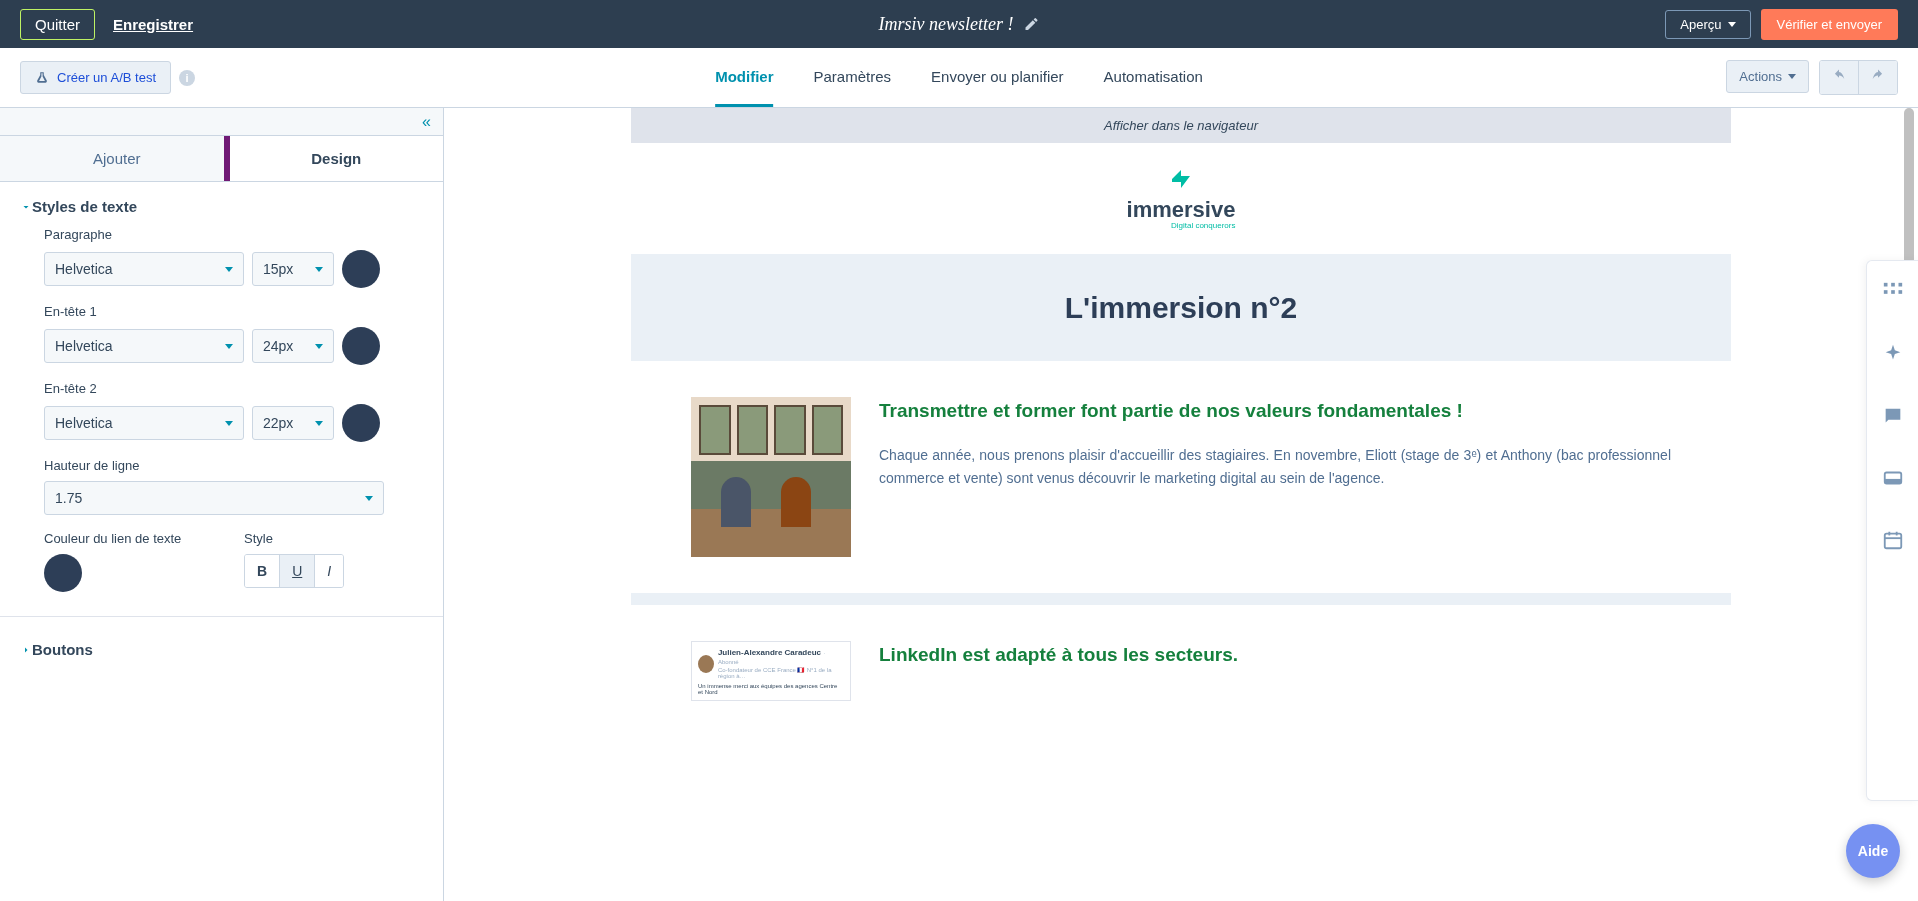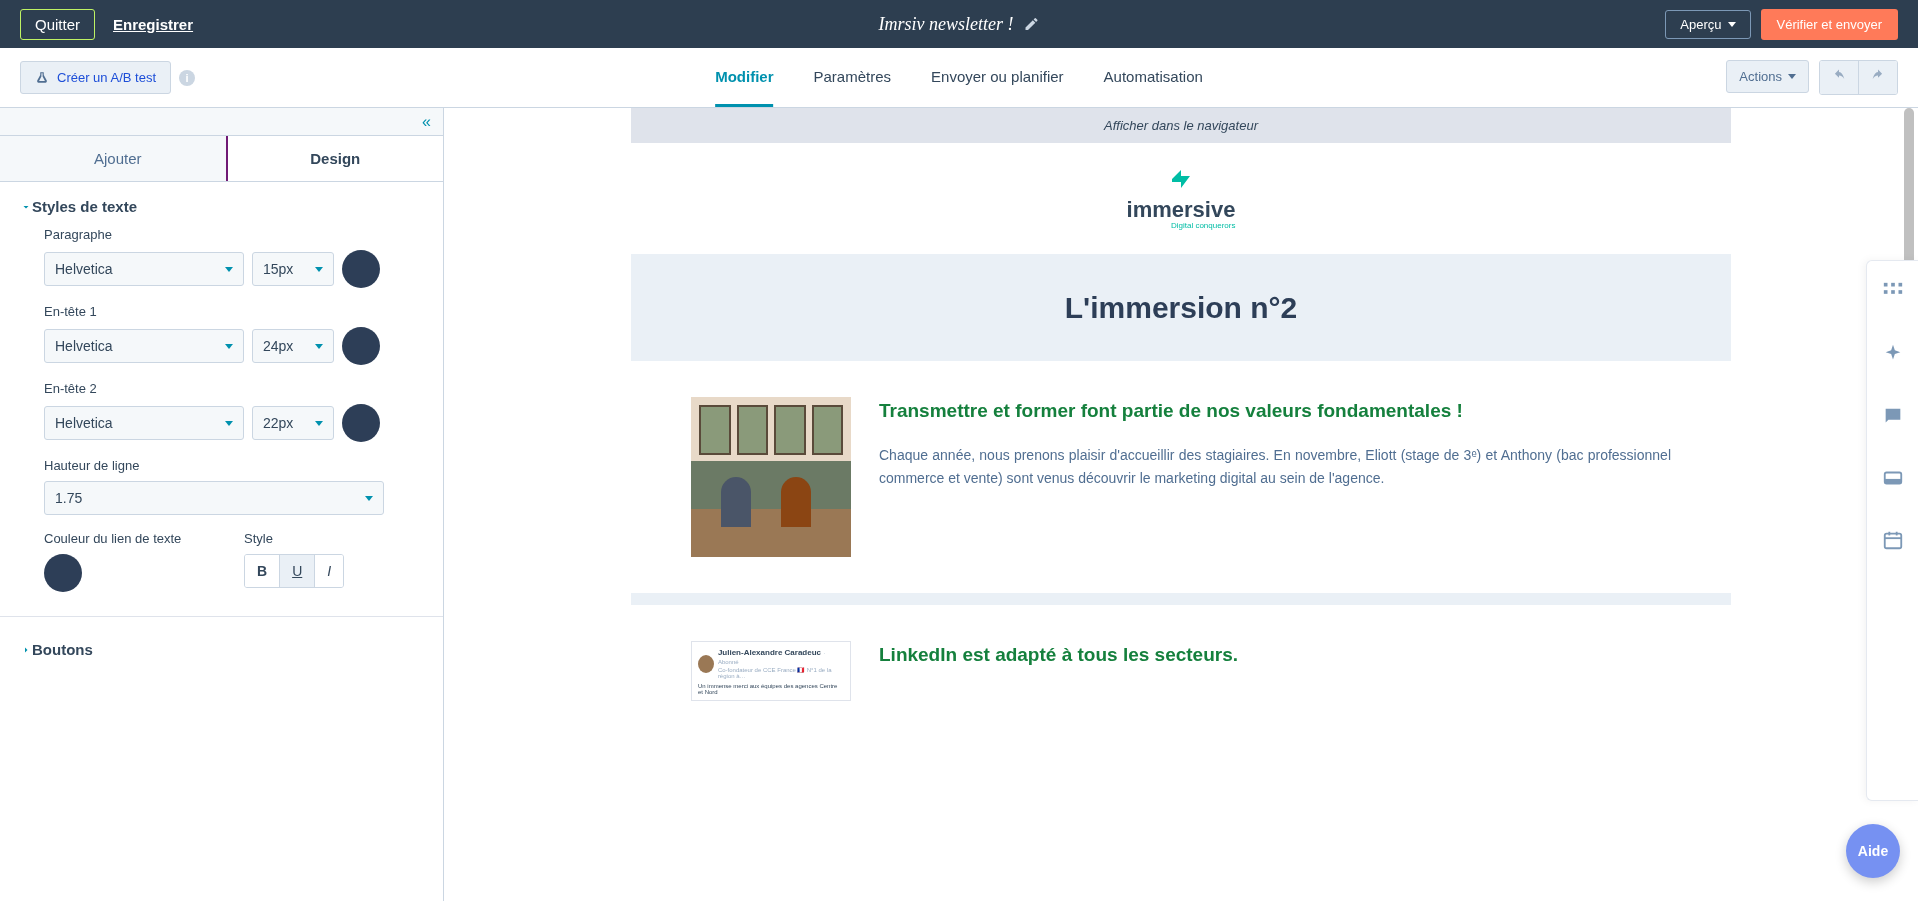--- a/index.html
+++ b/index.html
@@ -32,21 +32,21 @@
 .undo-redo button + button { border-left: 1px solid #cbd6e2; }
 
 
 .main { display: flex; height: calc(100vh - 108px); }
 .sidebar { width: 444px; border-right: 1px solid #cbd6e2; display: flex; flex-direction: column; background: #fff; }
 .collapse-bar { height: 28px; background: #f5f8fa; border-bottom: 1px solid #cbd6e2; display: flex; align-items: center; justify-content: flex-end; padding-right: 12px; }
 .collapse-icon { color: #0091ae; font-size: 16px; cursor: pointer; }
 .sidebar-tabs { display: flex; border-bottom: 1px solid #cbd6e2; }
 .sidebar-tab { flex: 1; text-align: center; padding: 14px 0; cursor: pointer; color: #506e91; font-size: 15px; background: #f5f8fa; }
 .sidebar-tab.active { background: #fff; font-weight: 600; color: #33475b; }
-.sidebar-tab:first-child { border-right: 2px solid #701a75; padding-left: 10px; }
+.sidebar-tab:first-child { border-right: 6px solid #701a75; padding-left: 10px; }
 .sidebar-body { flex: 1; overflow-y: auto; padding: 0; }
 .accordion { padding: 16px 20px; }
 .accordion-header { display: flex; align-items: center; cursor: pointer; font-weight: 600; font-size: 15px; color: #33475b; }
 .acc-caret { color: #0091ae; transform: rotate(0deg); }
 .acc-caret.collapsed { transform: rotate(-90deg); }
 .accordion-content { padding: 12px 0 0 24px; }
 .style-row { margin-bottom: 16px; }
 .style-label { font-size: 13px; color: #33475b; margin-bottom: 8px; font-weight: 500; }
 .style-controls { display: flex; gap: 8px; align-items: center; }
 .select { border: 1px solid #cbd6e2; background: #f5f8fa; border-radius: 3px; padding: 8px 10px; display: flex; align-items: center; justify-content: space-between; cursor: pointer; font-size: 14px; color: #33475b; }

